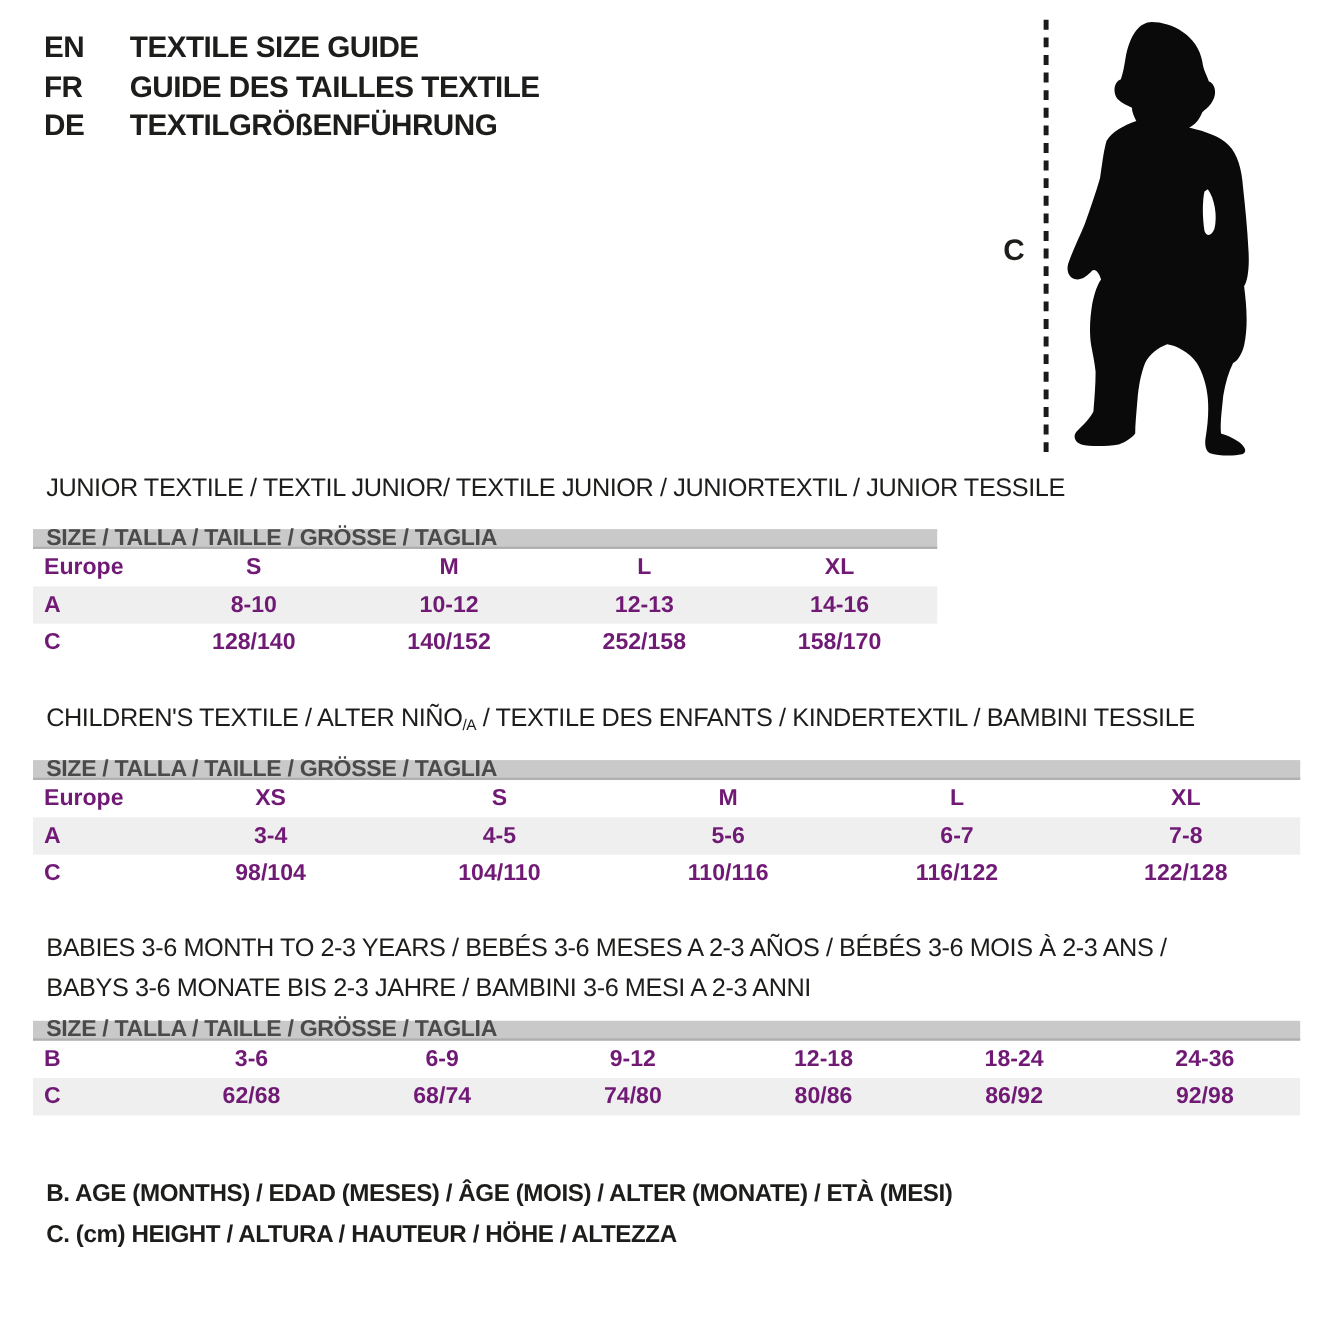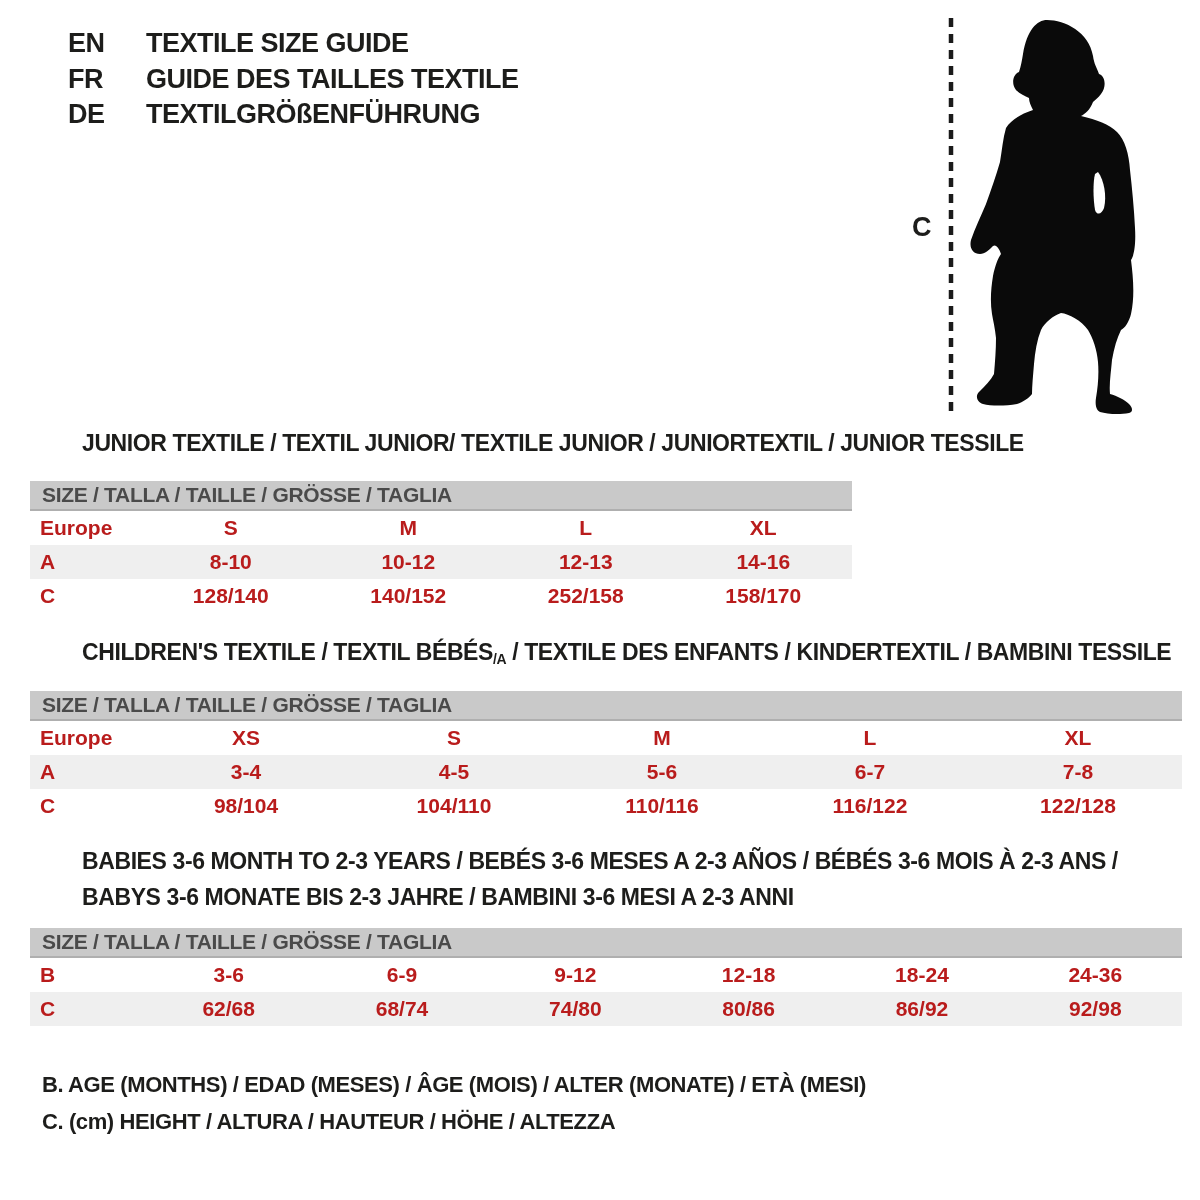--- a/index.html
+++ b/index.html
@@ -3,42 +3,42 @@
 <meta charset="utf-8">
 <style>
   html,body{margin:0;padding:0;}
   body{
     width:1200px;height:1200px;background:#ffffff;position:relative;
     font-family:"Liberation Sans", sans-serif;color:#1d1d1b;overflow:hidden;
   }
   
   .lang{position:absolute;left:40px;top:26px;}
   .lang-row{display:flex;height:35.5px;align-items:center;font-weight:bold;
-            font-size:27px;letter-spacing:-0.5px;margin-left:28px;}
+            font-size:27px;letter-spacing:-0.5px;}
   .lang-code{width:78px;flex:0 0 78px;}
   
   .figure-wrap{position:absolute;left:893px;top:8px;width:270px;height:418px;}
   .c-label{position:absolute;left:912px;top:212px;font-size:27px;font-weight:bold;}
   
-  .section-title{position:absolute;left:42px;font-weight:bold;font-size:23px;
-                 letter-spacing:-0.4px;white-space:nowrap;margin-left:40px;}
+  .section-title{position:absolute;left:42px;font-weight:normal;font-size:23px;
+                 letter-spacing:-0.4px;white-space:nowrap;}
   #junior-title{top:430px;}
   #children-title{top:639px;}
   #babies-title{top:843px;line-height:36px;}
   .subscript{font-size:14px;vertical-align:-4px;}
   
   .size-table{position:absolute;left:30px;}
   #table-junior{top:481px;width:822px;}
   #table-children{top:691px;width:1152px;}
   #table-babies{top:928px;width:1152px;}
-  .band{height:30px;background:#c9c9c9;border-bottom:2px solid #afafaf;
+  .band{height:18px;background:#c9c9c9;border-bottom:2px solid #afafaf;
         display:flex;align-items:center;padding-left:12px;box-sizing:border-box;
         font-weight:bold;font-size:21px;color:#4a4a4a;letter-spacing:-0.3px;}
   .trow{display:flex;align-items:center;height:34px;font-weight:bold;
-        font-size:21px;color:#b91c1c;}
+        font-size:21px;color:#701a75;}
   .trow .lbl{width:112px;flex:0 0 112px;padding-left:10px;box-sizing:border-box;}
   .trow .cell{flex:1 1 0;text-align:center;}
   .shaded{background:#efefef;}
   
   .footnotes{position:absolute;left:42px;top:1066px;}
   .fn{height:37px;display:flex;align-items:center;font-weight:bold;
       font-size:22px;letter-spacing:-0.4px;}
 </style>
 </head>
 <body>
@@ -133,21 +133,21 @@
   <div class="trow">
     <span class="lbl">C</span>
     <span class="cell">128/140</span>
     <span class="cell">140/152</span>
     <span class="cell">252/158</span>
     <span class="cell">158/170</span>
   </div>
 </div>
 
 <div class="section-title" id="children-title">
-  <span>CHILDREN'S TEXTILE / TEXTIL BÉBÉS</span><span class="subscript">/A</span><span> / TEXTILE DES ENFANTS / KINDERTEXTIL / BAMBINI TESSILE</span>
+  <span>CHILDREN'S TEXTILE / ALTER NIÑO</span><span class="subscript">/A</span><span> / TEXTILE DES ENFANTS / KINDERTEXTIL / BAMBINI TESSILE</span>
 </div>
 <div class="size-table" id="table-children">
   <div class="band">SIZE / TALLA / TAILLE / GRÖSSE / TAGLIA</div>
   <div class="trow">
     <span class="lbl">Europe</span>
     <span class="cell">XS</span>
     <span class="cell">S</span>
     <span class="cell">M</span>
     <span class="cell">L</span>
     <span class="cell">XL</span>

